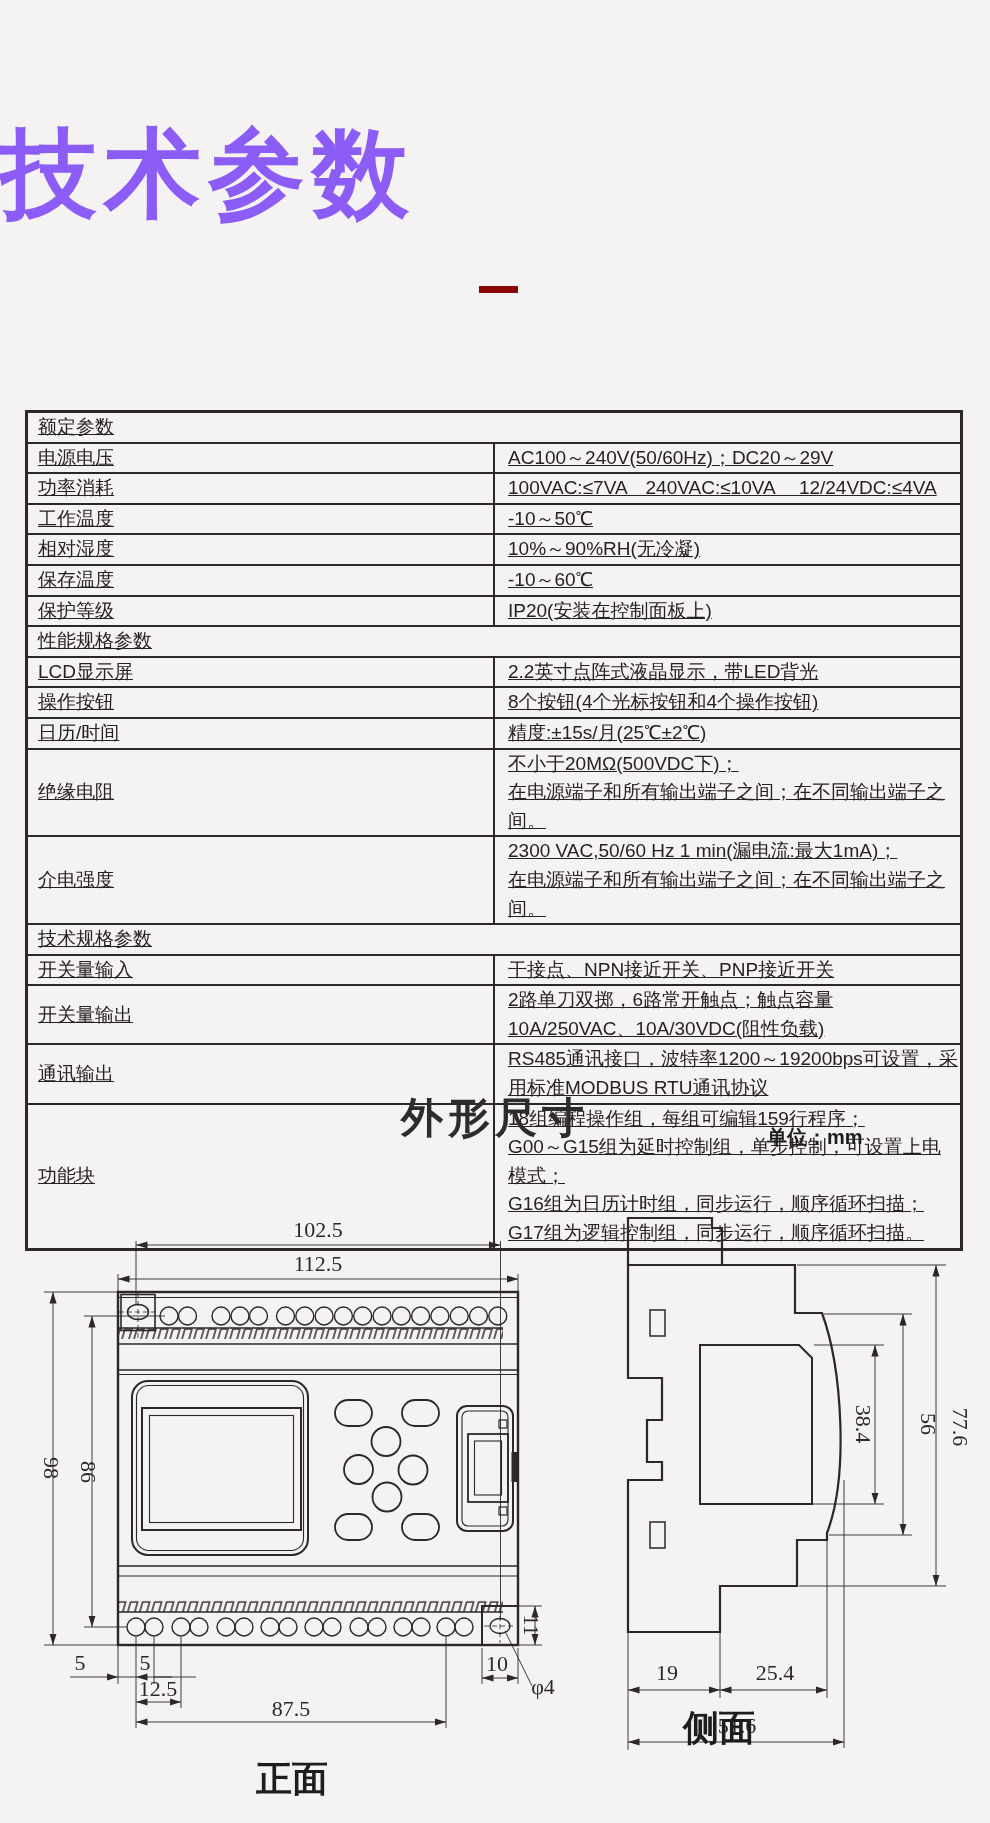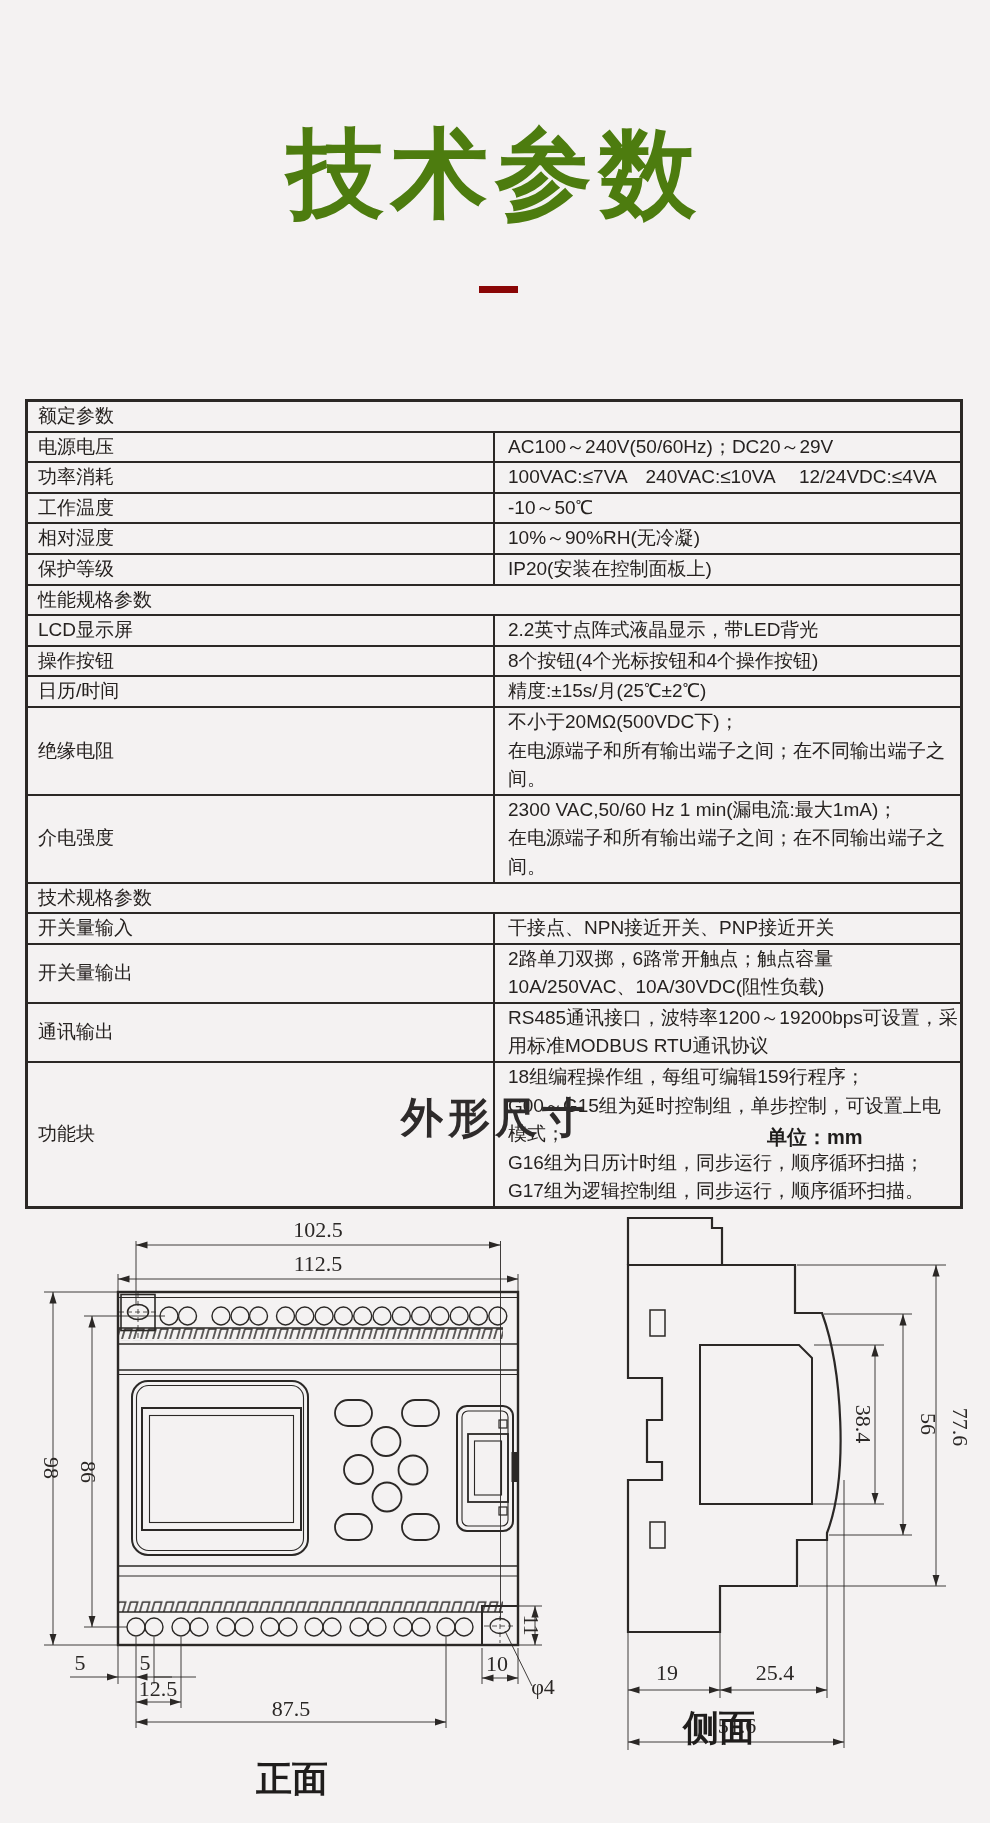--- a/index.html
+++ b/index.html
@@ -1,21 +1,21 @@
 <!DOCTYPE html>
 <html><head>
 <meta charset="utf-8">
 <style>
   html,body{margin:0;padding:0;}
   .page{position:relative;width:990px;height:1823px;background:#f4f2f2;overflow:hidden;
         font-family:"Liberation Sans",sans-serif;color:#262220;}
-  .title{position:absolute;top:110px;left:0;width:100%;text-align:center;
-         font-size:97px;font-weight:900;color:#4d7c0f;letter-spacing:7px;}
+  .title{position:absolute;top:110px;left:0;width:100%;text-align:left;
+         font-size:97px;font-weight:900;color:#8b5cf6;letter-spacing:7px;}
   .divider{position:absolute;left:479px;top:286px;width:39px;height:7px;background:#8a0606;}
-  .spec-wrap{position:absolute;left:25px;top:399px;width:938px;}
+  .spec-wrap{position:absolute;left:25px;top:410px;width:938px;text-decoration:underline;}
   table.spec{width:100%;border-collapse:collapse;table-layout:fixed;font-size:19px;color:#262220;
              border:3px solid #2b2826;}
   table.spec td{border:2px solid #2b2826;line-height:28.6px;padding-top:0;padding-bottom:0;
                 white-space:pre-wrap;overflow:hidden;}
   td.lbl{width:153px;padding-left:10px;margin-left:40px;}
   td.val{padding-left:13px;}
   td.section{padding-left:10px;}
   .dim-heading{position:absolute;top:1090px;left:0;width:100%;text-align:center;
                font-size:42px;font-weight:800;color:#2e2b2b;letter-spacing:5px;}
   .unit{position:absolute;left:767px;top:1124px;font-size:20px;font-weight:700;color:#1f1d1c;}
@@ -49,20 +49,24 @@
           </tr>
           <tr>
             <td class="lbl">工作温度</td>
             <td class="val">-10～50℃</td>
           </tr>
           <tr>
             <td class="lbl">相对湿度</td>
             <td class="val">10%～90%RH(无冷凝)</td>
           </tr>
           <tr>
+            <td class="lbl">保存温度</td>
+            <td class="val">-10～60℃</td>
+          </tr>
+          <tr>
             <td class="lbl">保护等级</td>
             <td class="val">IP20(安装在控制面板上)</td>
           </tr>
           <tr>
             <td colspan="2" class="section">性能规格参数</td>
           </tr>
           <tr>
             <td class="lbl">LCD显示屏</td>
             <td class="val">2.2英寸点阵式液晶显示，带LED背光</td>
           </tr>

